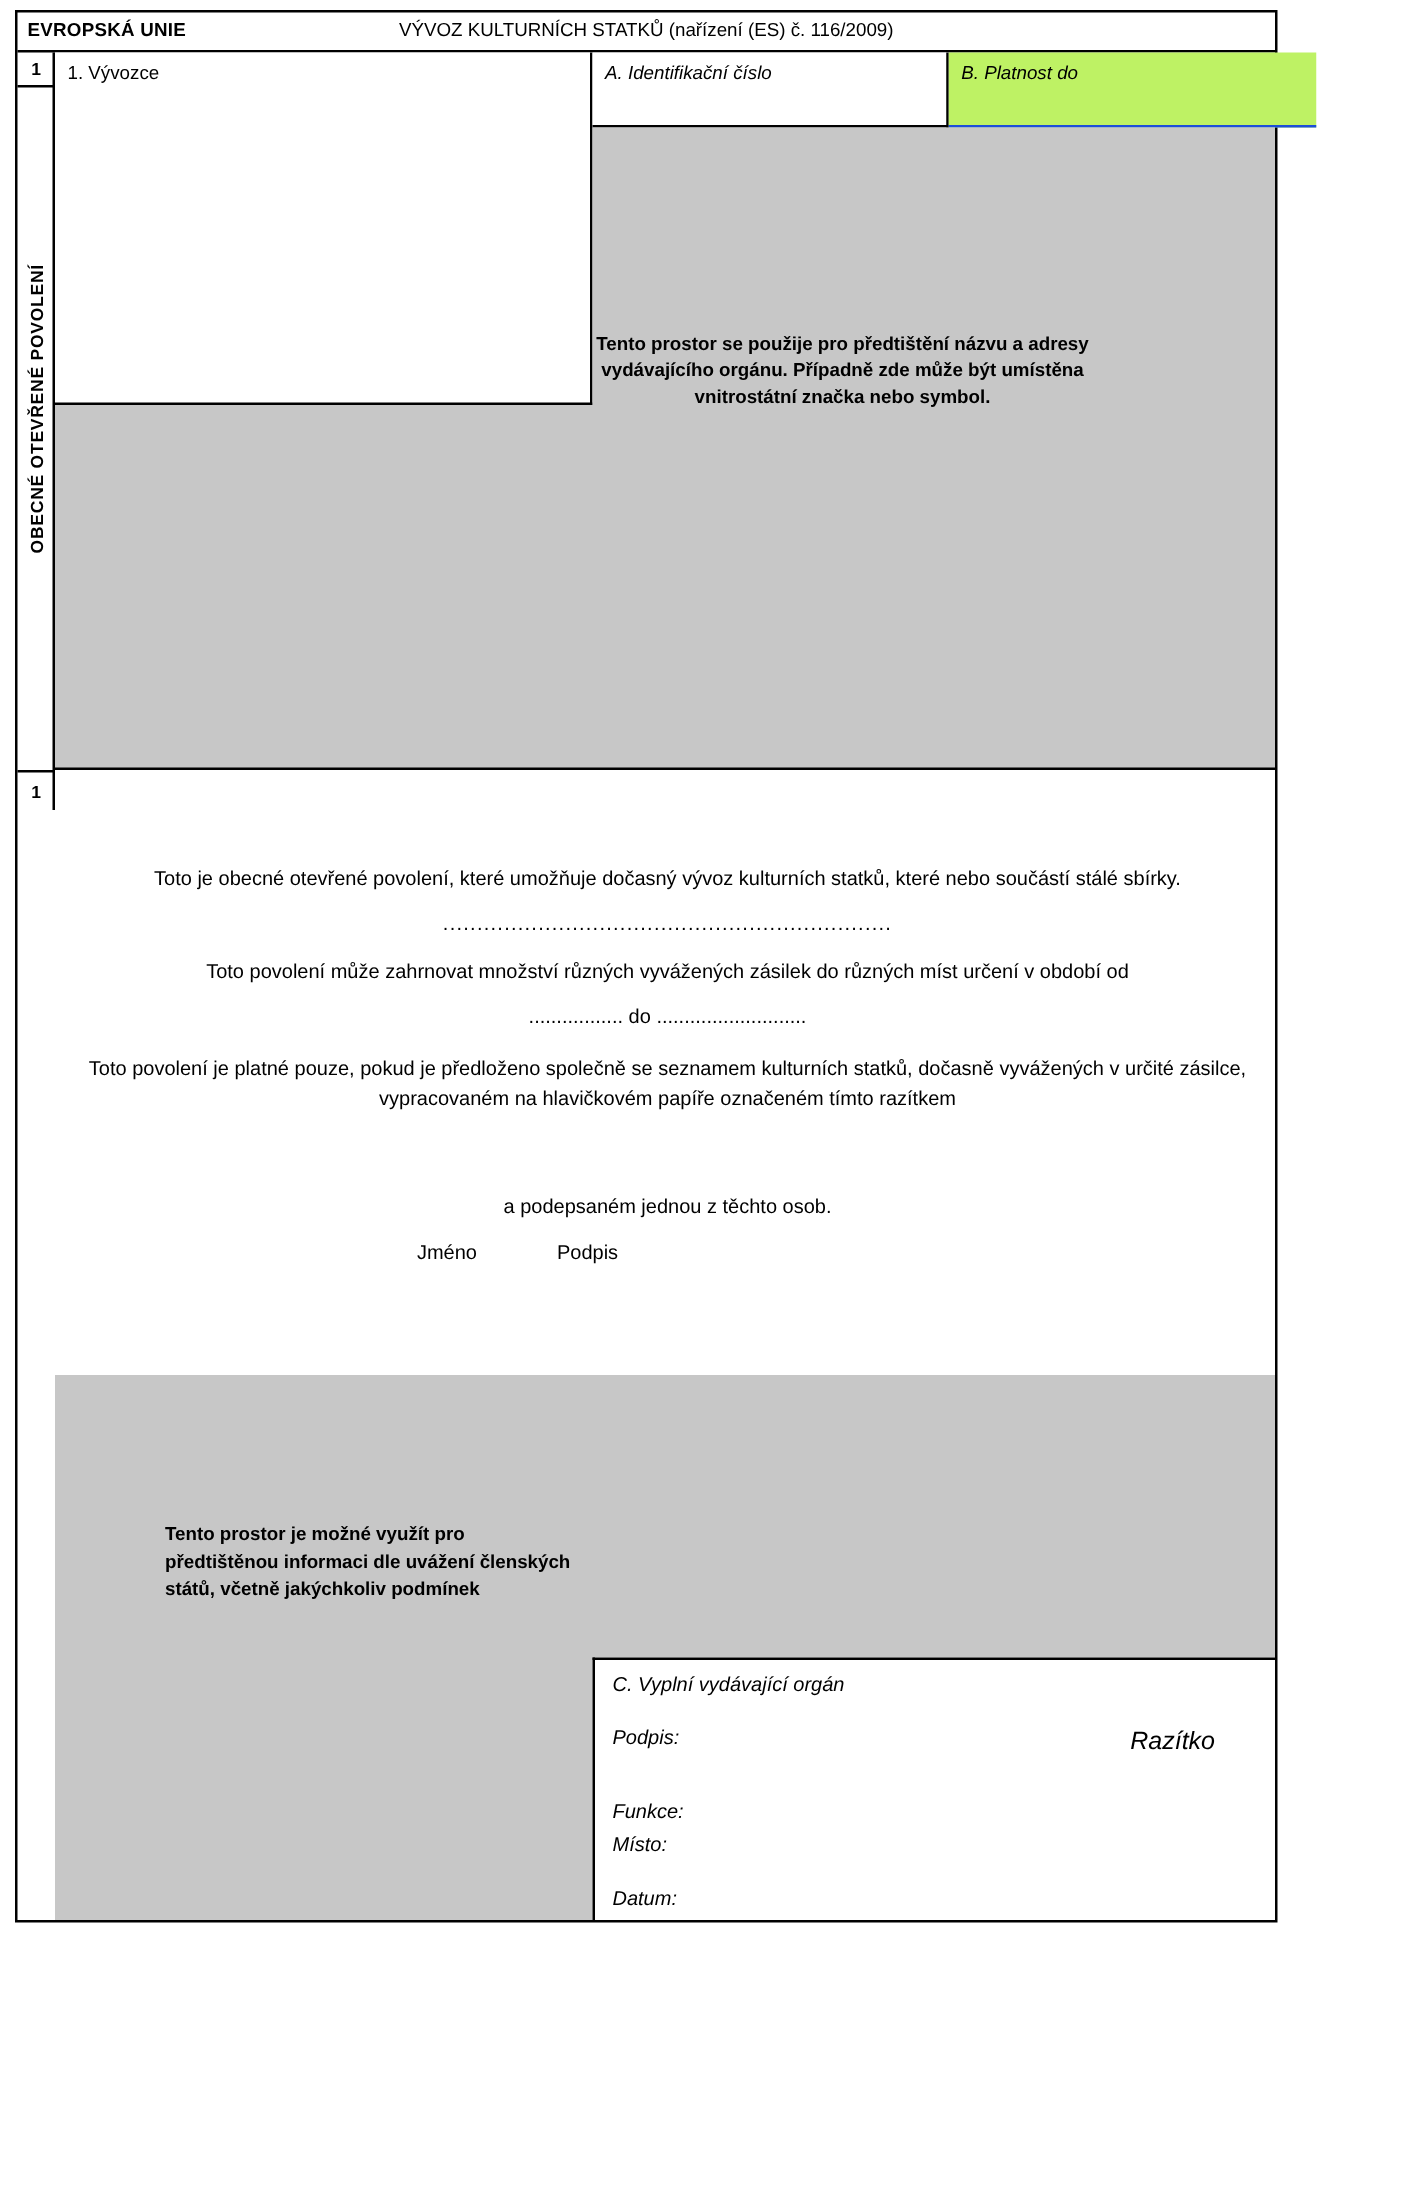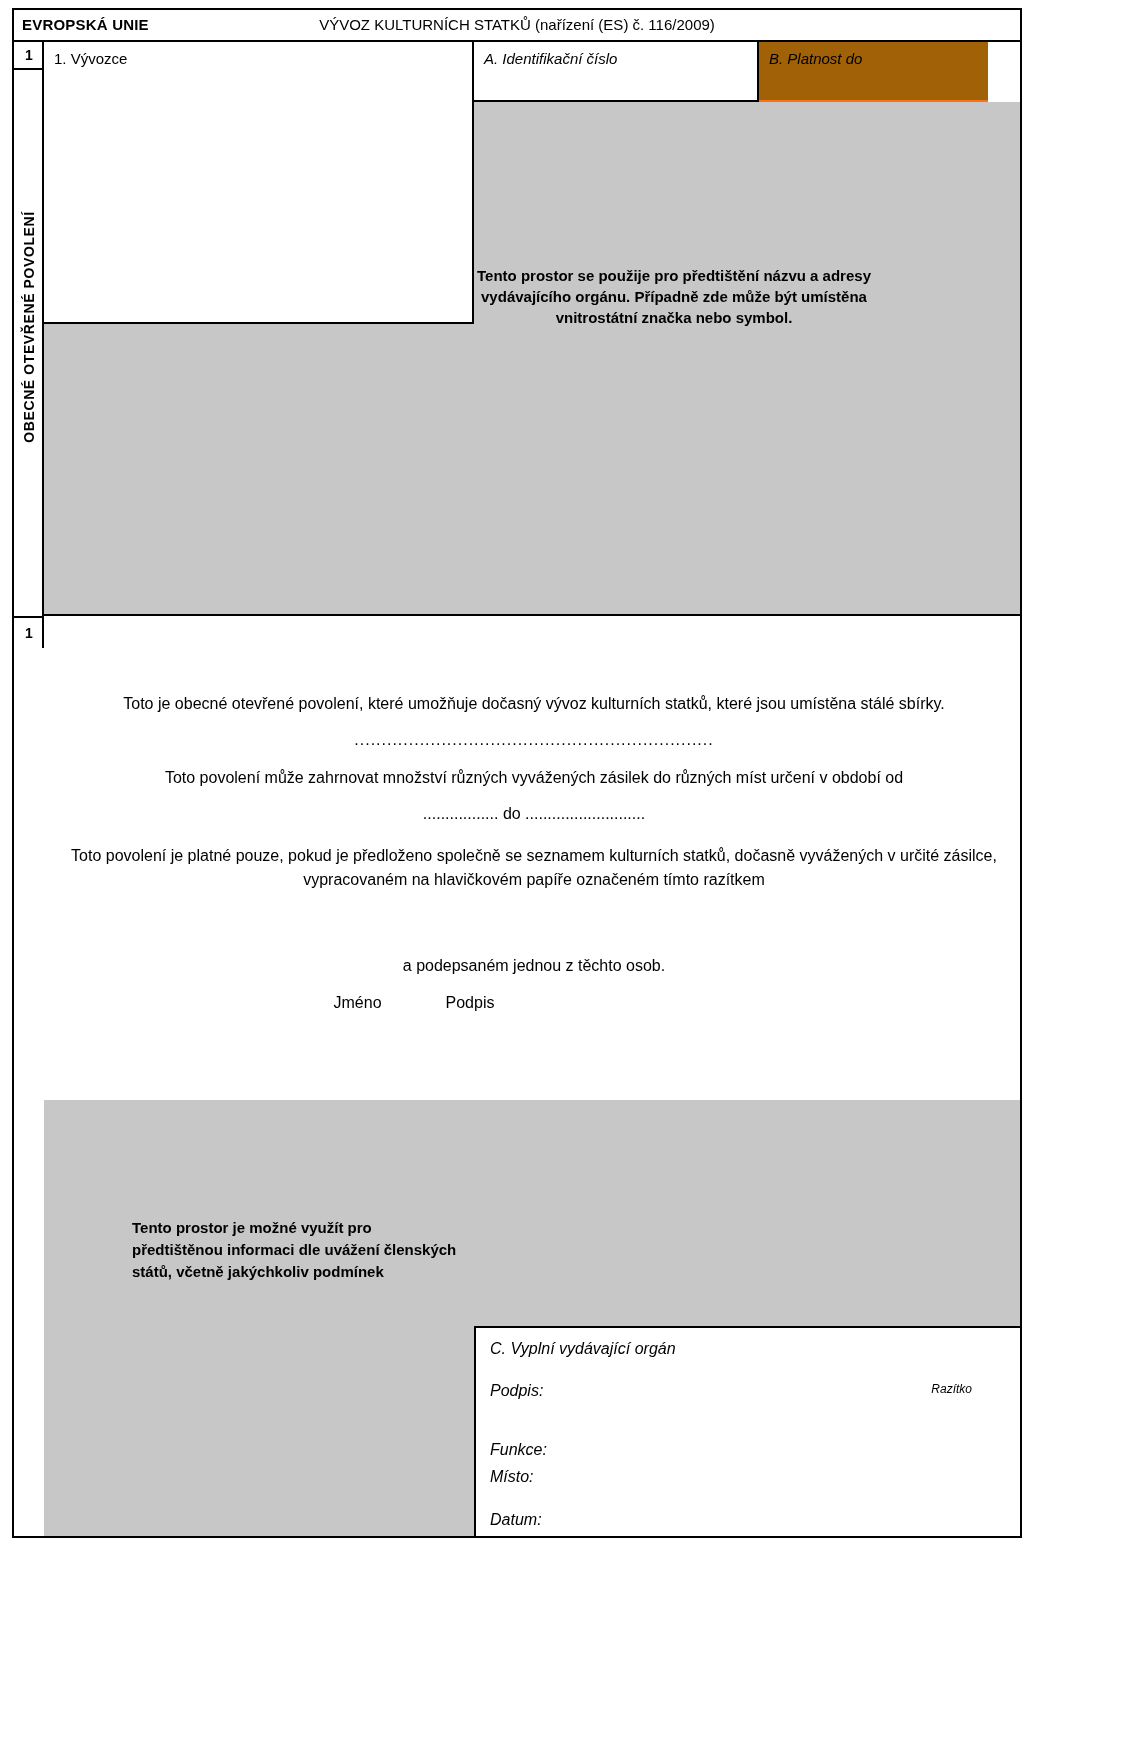--- a/index.html
+++ b/index.html
@@ -125,25 +125,25 @@
     height: 60px;
     border-right: 2px solid #000;
     border-bottom: 2px solid #000;
     box-sizing: border-box;
     background: #ffffff;
   }
   .box-validity {
     position: absolute;
     left: 745px;
     top: 32px;
-    width: 229px;
+    width: 294px;
     height: 60px;
-    border-bottom: 2px solid #f97316;
-    box-sizing: border-box;
-    background: #a16207;
+    border-bottom: 2px solid #1d4ed8;
+    box-sizing: border-box;
+    background: #bef264;
   }
   .box-label {
     font-size: 15px;
     font-style: italic;
     padding: 8px 0 0 10px;
   }
   .box-label.plain { font-style: normal; }
   
   .grey-top {
     position: absolute;
@@ -287,21 +287,21 @@
     font-style: italic;
   }
   .c-sig { top: 54px; text-align: center; }
   .c-func { top: 113px; }
   .c-place { top: 140px; }
   .c-date { top: 183px; }
   .c-stamp {
     position: absolute;
     right: 48px;
     top: 54px;
-    font-size: 12px;
+    font-size: 20px;
     font-style: italic;
   }
 </style>
 </head>
 <body>
 
 <div class="page">
   <div class="form">
 
     <div class="header-row">
@@ -323,21 +323,21 @@
     </div>
     <div class="box-validity">
       <div class="box-label">B. Platnost do</div>
     </div>
 
     <div class="grey-top"></div>
     <div class="grey-left-strip"></div>
     <div class="preprint-note">Tento prostor se použije pro předtištění názvu a adresy vydávajícího orgánu. Případně zde může být umístěna vnitrostátní značka nebo symbol.</div>
 
     <div class="mid">
-      <p class="p1">Toto je obecné otevřené povolení, které umožňuje dočasný vývoz kulturních statků, které jsou umístěna stálé sbírky.</p>
+      <p class="p1">Toto je obecné otevřené povolení, které umožňuje dočasný vývoz kulturních statků, které nebo součástí stálé sbírky.</p>
       <p class="dots1">..................................................................</p>
       <p class="p2">Toto povolení může zahrnovat množství různých vyvážených zásilek do různých míst určení v období od</p>
       <p class="dots2">................. do ...........................</p>
       <p class="p3">Toto povolení je platné pouze, pokud je předloženo společně se seznamem kulturních statků, dočasně vyvážených v určité zásilce, vypracovaném na hlavičkovém papíře označeném tímto razítkem</p>
       <p class="p4">a podepsaném jednou z těchto osob.</p>
       <div class="sign-labels">
         <span class="name">Jméno</span><span>Podpis</span>
       </div>
     </div>
 

